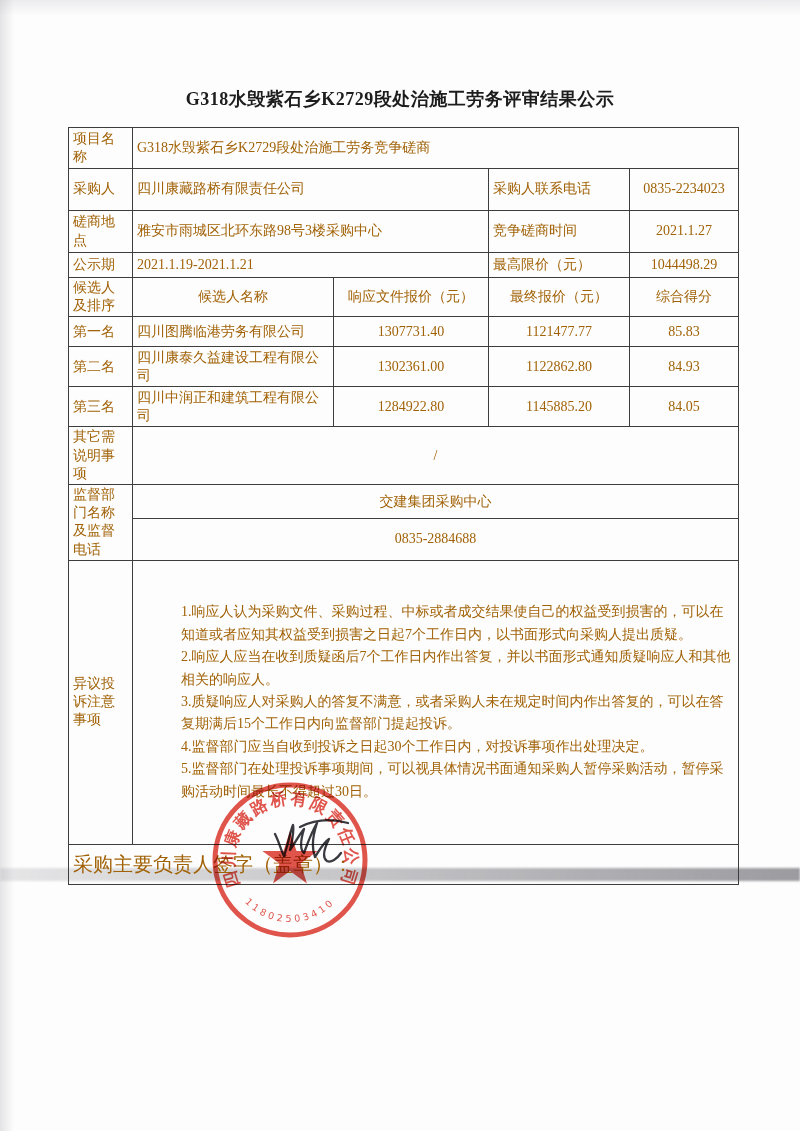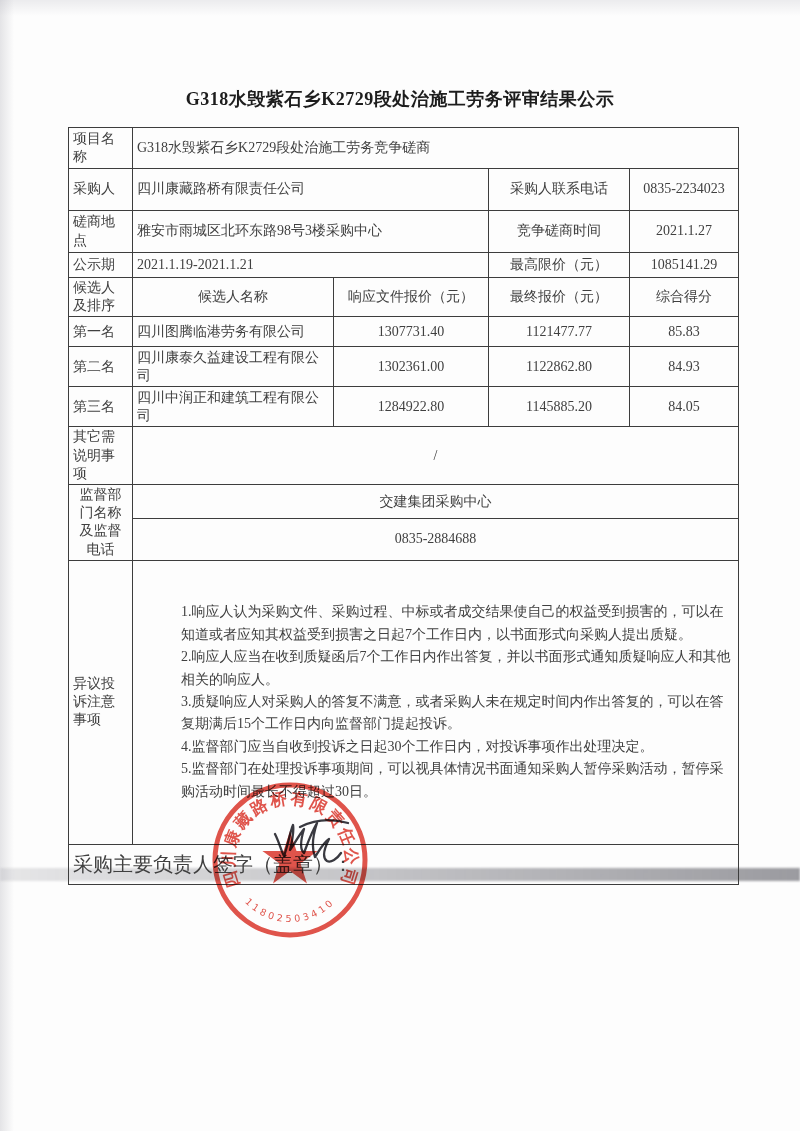--- a/index.html
+++ b/index.html
@@ -21,32 +21,32 @@
   .edge-bottom{position:absolute;left:0;bottom:0;width:800px;height:13px;
     background:linear-gradient(to right,rgba(130,130,138,.18),rgba(75,75,84,.55));
     filter:blur(1px);}
   .title{
     position:absolute;left:0;top:87px;width:800px;
     text-align:center;font-size:18px;font-weight:bold;letter-spacing:.5px;color:#1d1d1d;
   }
   table.doc{
     position:absolute;left:68px;top:127px;width:670px;
     border-collapse:collapse;table-layout:fixed;
-    font-size:14px;color:#404040;
+    font-size:14px;color:#a16207;
   }
   table.doc td{
     border:1px solid #3d3d3d;
     vertical-align:middle;
     padding:1px 4px;
     box-sizing:border-box;
     line-height:1.3;
     overflow:hidden;
   }
   td.lab{text-align:left;padding-left:3px;padding-right:2px;}
-  td.lab-c{text-align:center;padding-left:2px;padding-right:2px;}
+  td.lab-c{padding-left:2px;padding-right:2px;}
   td.val-l{text-align:left;padding-left:7px;}
   td.val-c{text-align:center;}
   tr.r1{height:41px}tr.r2{height:42px}tr.r3{height:42px}tr.r4{height:25px}
   tr.r5{height:38px}tr.r6{height:30px}tr.r7{height:40px}tr.r8{height:40px}
   tr.r9{height:38px}tr.r10a{height:34px}tr.r10b{height:41px}
   tr.r11{height:284px}tr.r12{height:40px}
   td.notice{padding:0 9px;}
   td.notice .nline{line-height:22.4px;text-align:left;margin-left:44px;}
   td.sign{padding-left:5px;font-size:20px;}
   .stamp{position:absolute;left:195px;top:765px;width:190px;height:190px;
@@ -87,21 +87,21 @@
     <tr class="r3">
       <td class="lab">磋商地点</td>
       <td class="val-l" colspan="2">雅安市雨城区北环东路98号3楼采购中心</td>
       <td class="lab-c">竞争磋商时间</td>
       <td class="val-c">2021.1.27</td>
     </tr>
     <tr class="r4">
       <td class="lab">公示期</td>
       <td class="val-l" colspan="2">2021.1.19-2021.1.21</td>
       <td class="lab-c">最高限价（元）</td>
-      <td class="val-c">1085141.29</td>
+      <td class="val-c">1044498.29</td>
     </tr>
     <tr class="r5">
       <td class="lab">候选人及排序</td>
       <td class="val-c">候选人名称</td>
       <td class="val-c">响应文件报价（元）</td>
       <td class="val-c">最终报价（元）</td>
       <td class="val-c">综合得分</td>
     </tr>
     <tr class="r6">
       <td class="lab">第一名</td>

